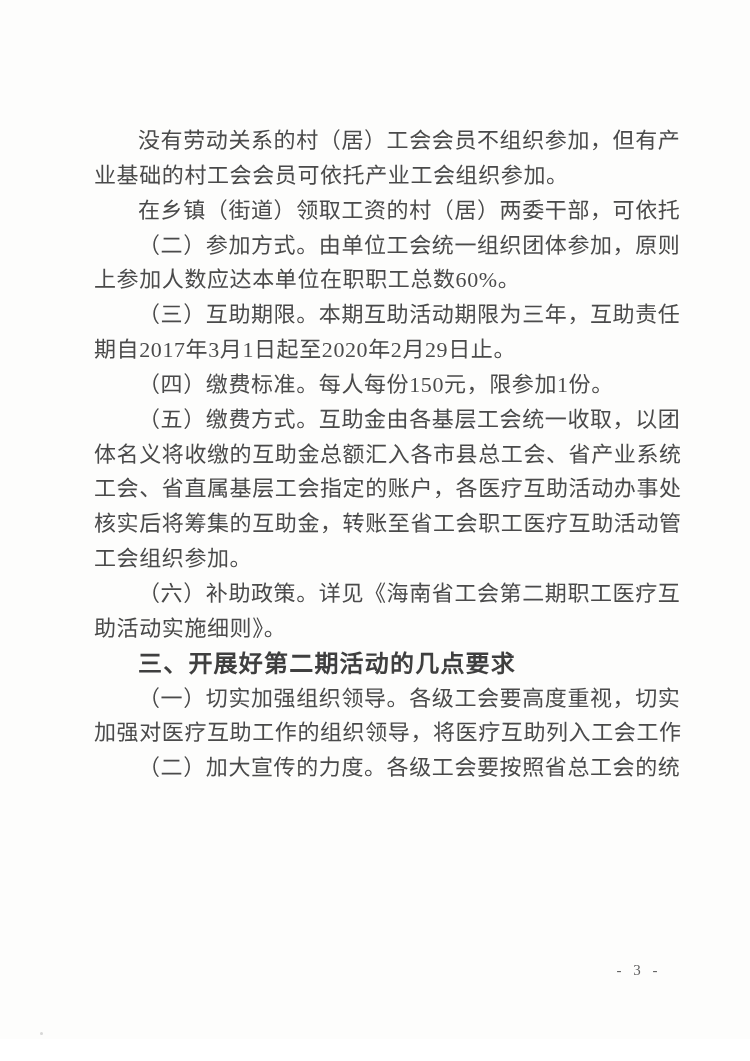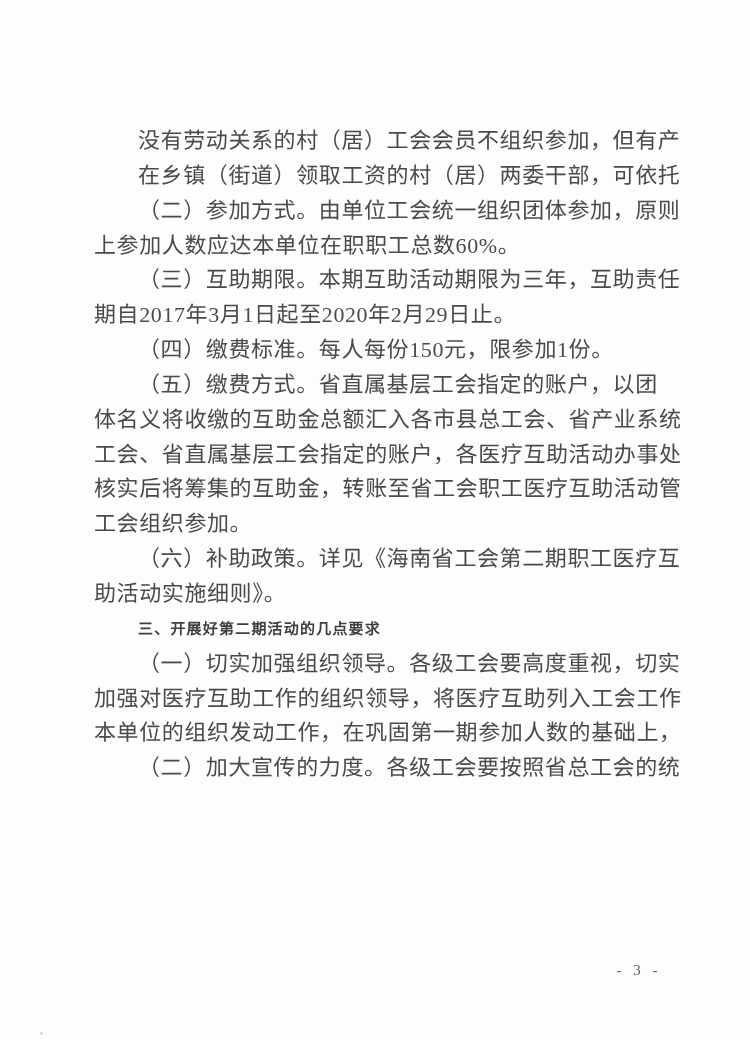--- a/index.html
+++ b/index.html
@@ -28,21 +28,21 @@
     letter-spacing: 0.6px;
     white-space: nowrap;
     color: var(--ink, #4a4a4a);
   }
   .line.indent {
     text-indent: 44px;
   }
   .line.heading {
     font-family: "Liberation Sans", "DejaVu Sans", sans-serif;
     font-weight: 700;
-    font-size: 15px;
+    font-size: 24px;
     letter-spacing: 1.2px;
     color: var(--heading-ink, #3f3f3f);
   }
   .page-number {
     position: absolute;
     left: 610px;
     top: 962px;
     width: 58px;
     text-align: center;
     font-size: 15px;
@@ -58,35 +58,35 @@
   }
   .speck-1 { left: 40px;  top: 1032px; width: 3px; height: 3px; }
   .speck-2 { left: 497px; top: 1042px; width: 3px; height: 4px; }
 </style>
 </head>
 <body>
 
 <div class="page" style="--page-bg: #fdfdfc; --ink: #4a4a4a; --heading-ink: #3f3f3f; --pn-ink: #606060;">
   <div class="doc-body" id="doc-body">
       <div class="line indent">没有劳动关系的村（居）工会会员不组织参加，但有产</div>
+      <div class="line">业基础的村工会会员可依托产业工会组织参加。</div>
       <div class="line indent">在乡镇（街道）领取工资的村（居）两委干部，可依托</div>
       <div class="line indent">（二）参加方式。由单位工会统一组织团体参加，原则</div>
       <div class="line">上参加人数应达本单位在职职工总数60%。</div>
       <div class="line indent">（三）互助期限。本期互助活动期限为三年，互助责任</div>
       <div class="line">期自2017年3月1日起至2020年2月29日止。</div>
       <div class="line indent">（四）缴费标准。每人每份150元，限参加1份。</div>
-      <div class="line indent">（五）缴费方式。省直属基层工会指定的账户，以团</div>
+      <div class="line indent">（五）缴费方式。互助金由各基层工会统一收取，以团</div>
       <div class="line">体名义将收缴的互助金总额汇入各市县总工会、省产业系统</div>
       <div class="line">工会、省直属基层工会指定的账户，各医疗互助活动办事处</div>
       <div class="line">核实后将筹集的互助金，转账至省工会职工医疗互助活动管</div>
       <div class="line">工会组织参加。</div>
       <div class="line indent">（六）补助政策。详见《海南省工会第二期职工医疗互</div>
       <div class="line">助活动实施细则》。</div>
       <div class="line indent heading">三、开展好第二期活动的几点要求</div>
       <div class="line indent">（一）切实加强组织领导。各级工会要高度重视，切实</div>
       <div class="line">加强对医疗互助工作的组织领导，将医疗互助列入工会工作</div>
-      <div class="line">本单位的组织发动工作，在巩固第一期参加人数的基础上，</div>
       <div class="line indent">（二）加大宣传的力度。各级工会要按照省总工会的统</div>
     </div>
   <div class="page-number">- 3 -</div>
   <div class="speck speck-1"></div>
   <div class="speck speck-2"></div>
 </div>
 
 </body></html>

